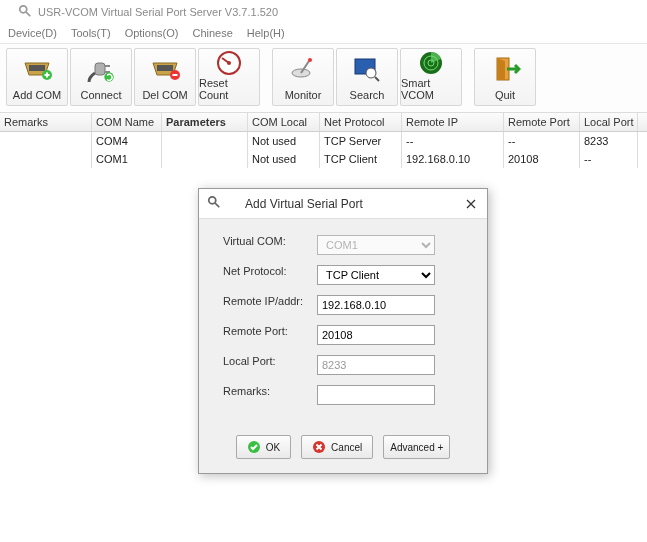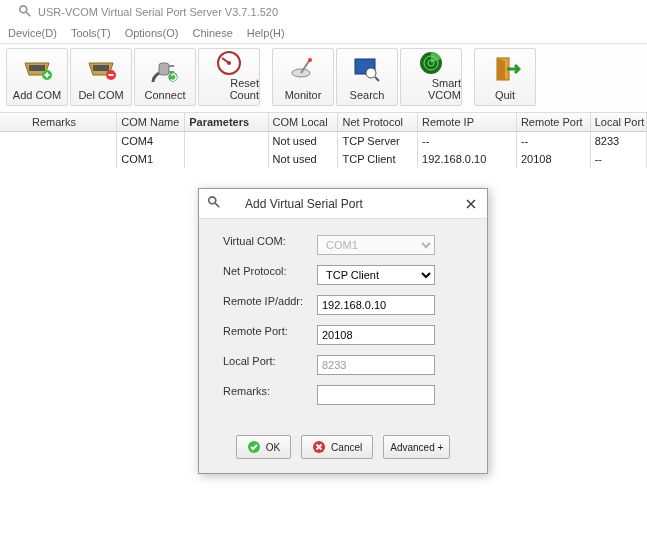--- a/index.html
+++ b/index.html
@@ -47,42 +47,41 @@
     border: 1px solid #d7d7d7;
     background: linear-gradient(#fdfdfd,#f3f3f3);
     display: flex;
     flex-direction: column;
     align-items: center;
     justify-content: flex-end;
     padding-bottom: 4px;
     font-size: 11px;
     color: #333;
     border-radius: 2px;
-    text-align: right;
   }
   .toolbtn .ico { flex: 1; display:flex; align-items:center; justify-content:center; }
   .grid-header {
     display: flex;
     background: linear-gradient(#fcfcfc,#eee);
     border-bottom: 1px solid #d0d0d0;
     font-size: 11px;
     color: #333;
   }
   .grid-header div, .grid-row div {
     border-right: 1px solid #dcdcdc;
     padding: 3px 4px;
     overflow: hidden;
     white-space: nowrap;
   }
   .grid-row {
     display: flex;
     font-size: 11px;
     color: #222;
   }
-  .col-remarks{width:92px;margin-left:28px;}
+  .col-remarks{width:92px;}
   .col-comname{width:70px;}
   .col-params{width:86px;font-weight:bold;}
   .col-state{width:72px;}
   .col-proto{width:82px;}
   .col-rip{width:102px;}
   .col-rport{width:76px;}
   .col-lport{width:58px;}
   
   .overlay {
     position: absolute;
@@ -180,48 +179,48 @@
           <circle cx="26" cy="20" r="5" fill="#3bbf43"></circle>
           <rect x="23.5" y="19" width="5" height="2" fill="#fff"></rect>
           <rect x="25" y="17.5" width="2" height="5" fill="#fff"></rect>
         </svg>
     </div>
     <span>Add COM</span>
   </div>
   <div class="toolbtn">
     <div class="ico">
       <svg width="32" height="28" viewBox="0 0 32 28">
-          <path d="M4 8 L28 8 L24 20 L8 20 Z" fill="#c9a24a" stroke="#8a6a20"></path>
-          <rect x="8" y="10" width="16" height="6" fill="#555"></rect>
-          <circle cx="26" cy="20" r="5" fill="#e33"></circle>
-          <rect x="23.5" y="19" width="5" height="2" fill="#fff"></rect>
-        </svg>
-    </div>
-    <span>Del COM</span>
-  </div>
-  <div class="toolbtn">
-    <div class="ico">
-      <svg width="32" height="28" viewBox="0 0 32 28">
           <path d="M10 18 Q4 22 4 27" stroke="#555" stroke-width="3" fill="none"></path>
           <rect x="10" y="8" width="10" height="12" rx="3" fill="#b0b0b0" stroke="#777"></rect>
           <rect x="20" y="10" width="5" height="2" fill="#888"></rect>
           <rect x="20" y="16" width="5" height="2" fill="#888"></rect>
           <circle cx="24" cy="22" r="4.5" fill="#3bbf43"></circle>
           <path d="M22 20 L26 24 M26 20 L22 24" stroke="#fff" stroke-width="1" fill="none"></path>
           <path d="M24 19 L24 25 M21.5 22 L26.5 22" stroke="#fff" stroke-width="1" transform="rotate(0 24 22)"></path>
           <circle cx="24" cy="22" r="4.5" fill="#3bbf43"></circle>
           <path d="M23 19.5 a3 3 0 1 1 -1 5" stroke="#fff" stroke-width="1.5" fill="none"></path>
           <path d="M22 19 L22 21 L24 20 Z" fill="#fff"></path>
         </svg>
     </div>
     <span>Connect</span>
   </div>
   <div class="toolbtn">
     <div class="ico">
       <svg width="32" height="28" viewBox="0 0 32 28">
+          <path d="M4 8 L28 8 L24 20 L8 20 Z" fill="#c9a24a" stroke="#8a6a20"></path>
+          <rect x="8" y="10" width="16" height="6" fill="#555"></rect>
+          <circle cx="26" cy="20" r="5" fill="#e33"></circle>
+          <rect x="23.5" y="19" width="5" height="2" fill="#fff"></rect>
+        </svg>
+    </div>
+    <span>Del COM</span>
+  </div>
+  <div class="toolbtn">
+    <div class="ico">
+      <svg width="32" height="28" viewBox="0 0 32 28">
           <circle cx="16" cy="14" r="11" fill="#fefefe" stroke="#b03030" stroke-width="2"></circle>
           <path d="M16 14 L9 9" stroke="#b03030" stroke-width="2"></path>
           <circle cx="16" cy="14" r="2" fill="#b03030"></circle>
         </svg>
     </div>
     <span>Reset Count</span>
   </div>
   <div class="toolbar-sep"></div>
   <div class="toolbtn">
     <div class="ico">

